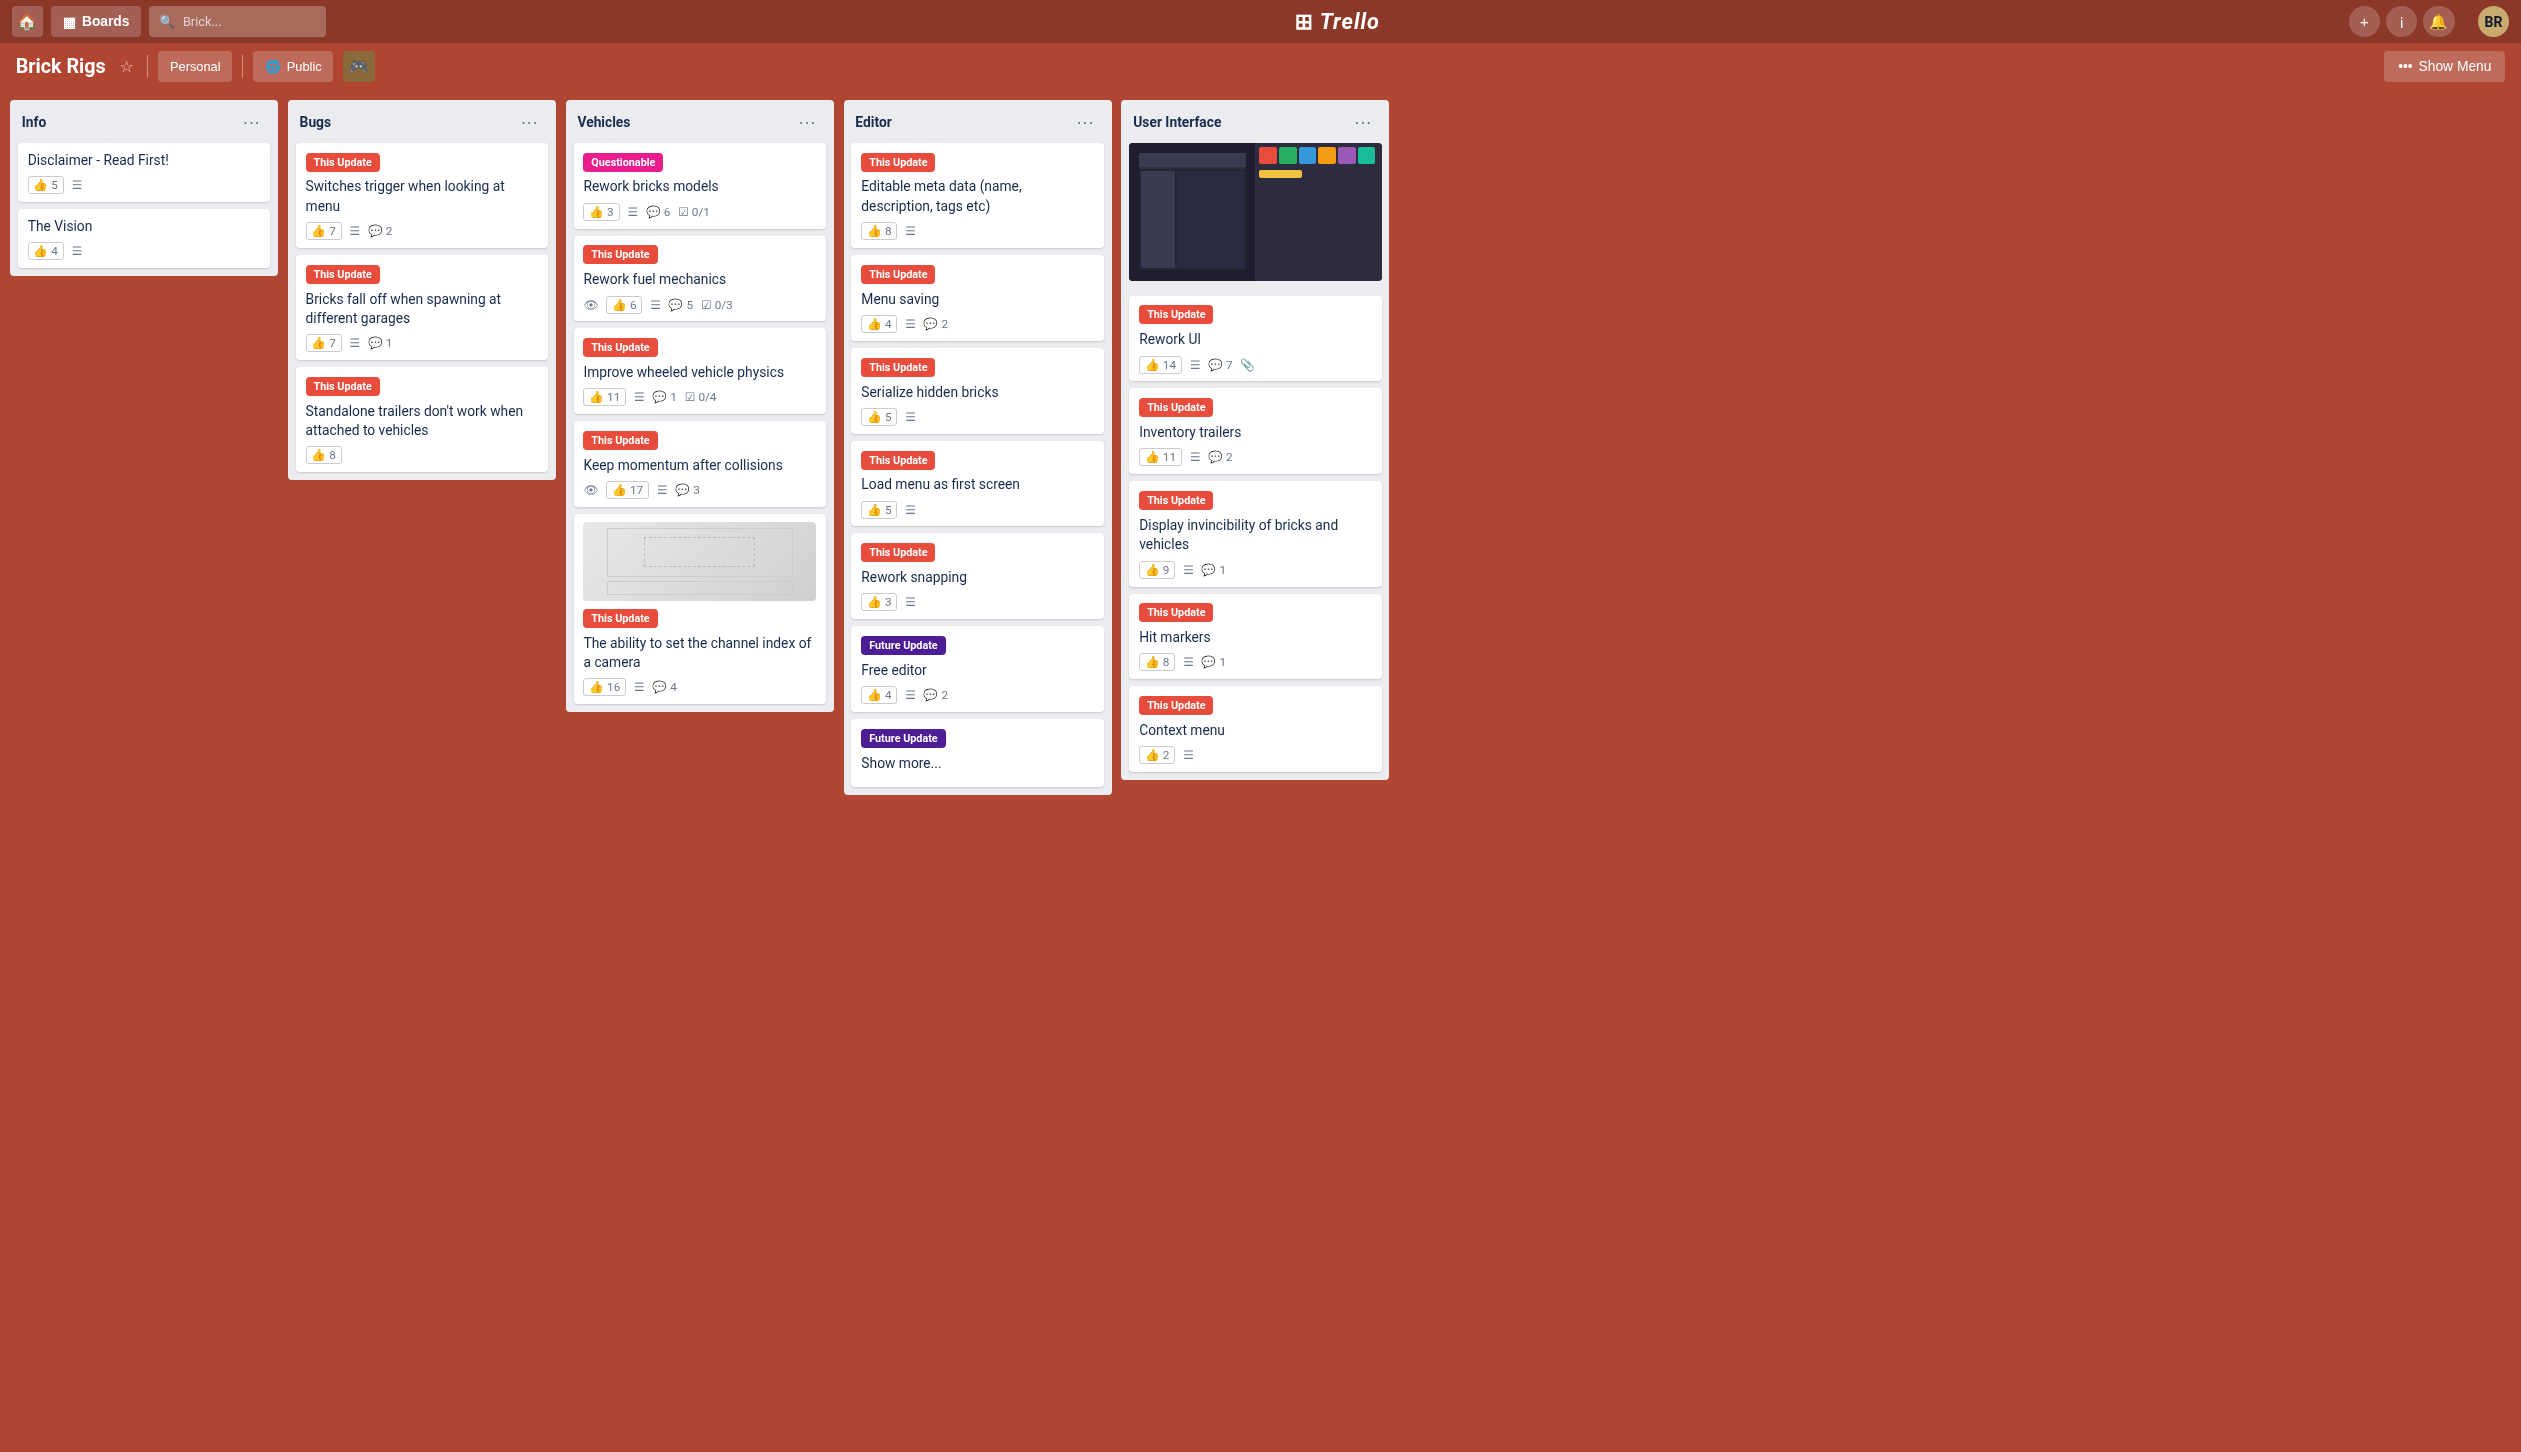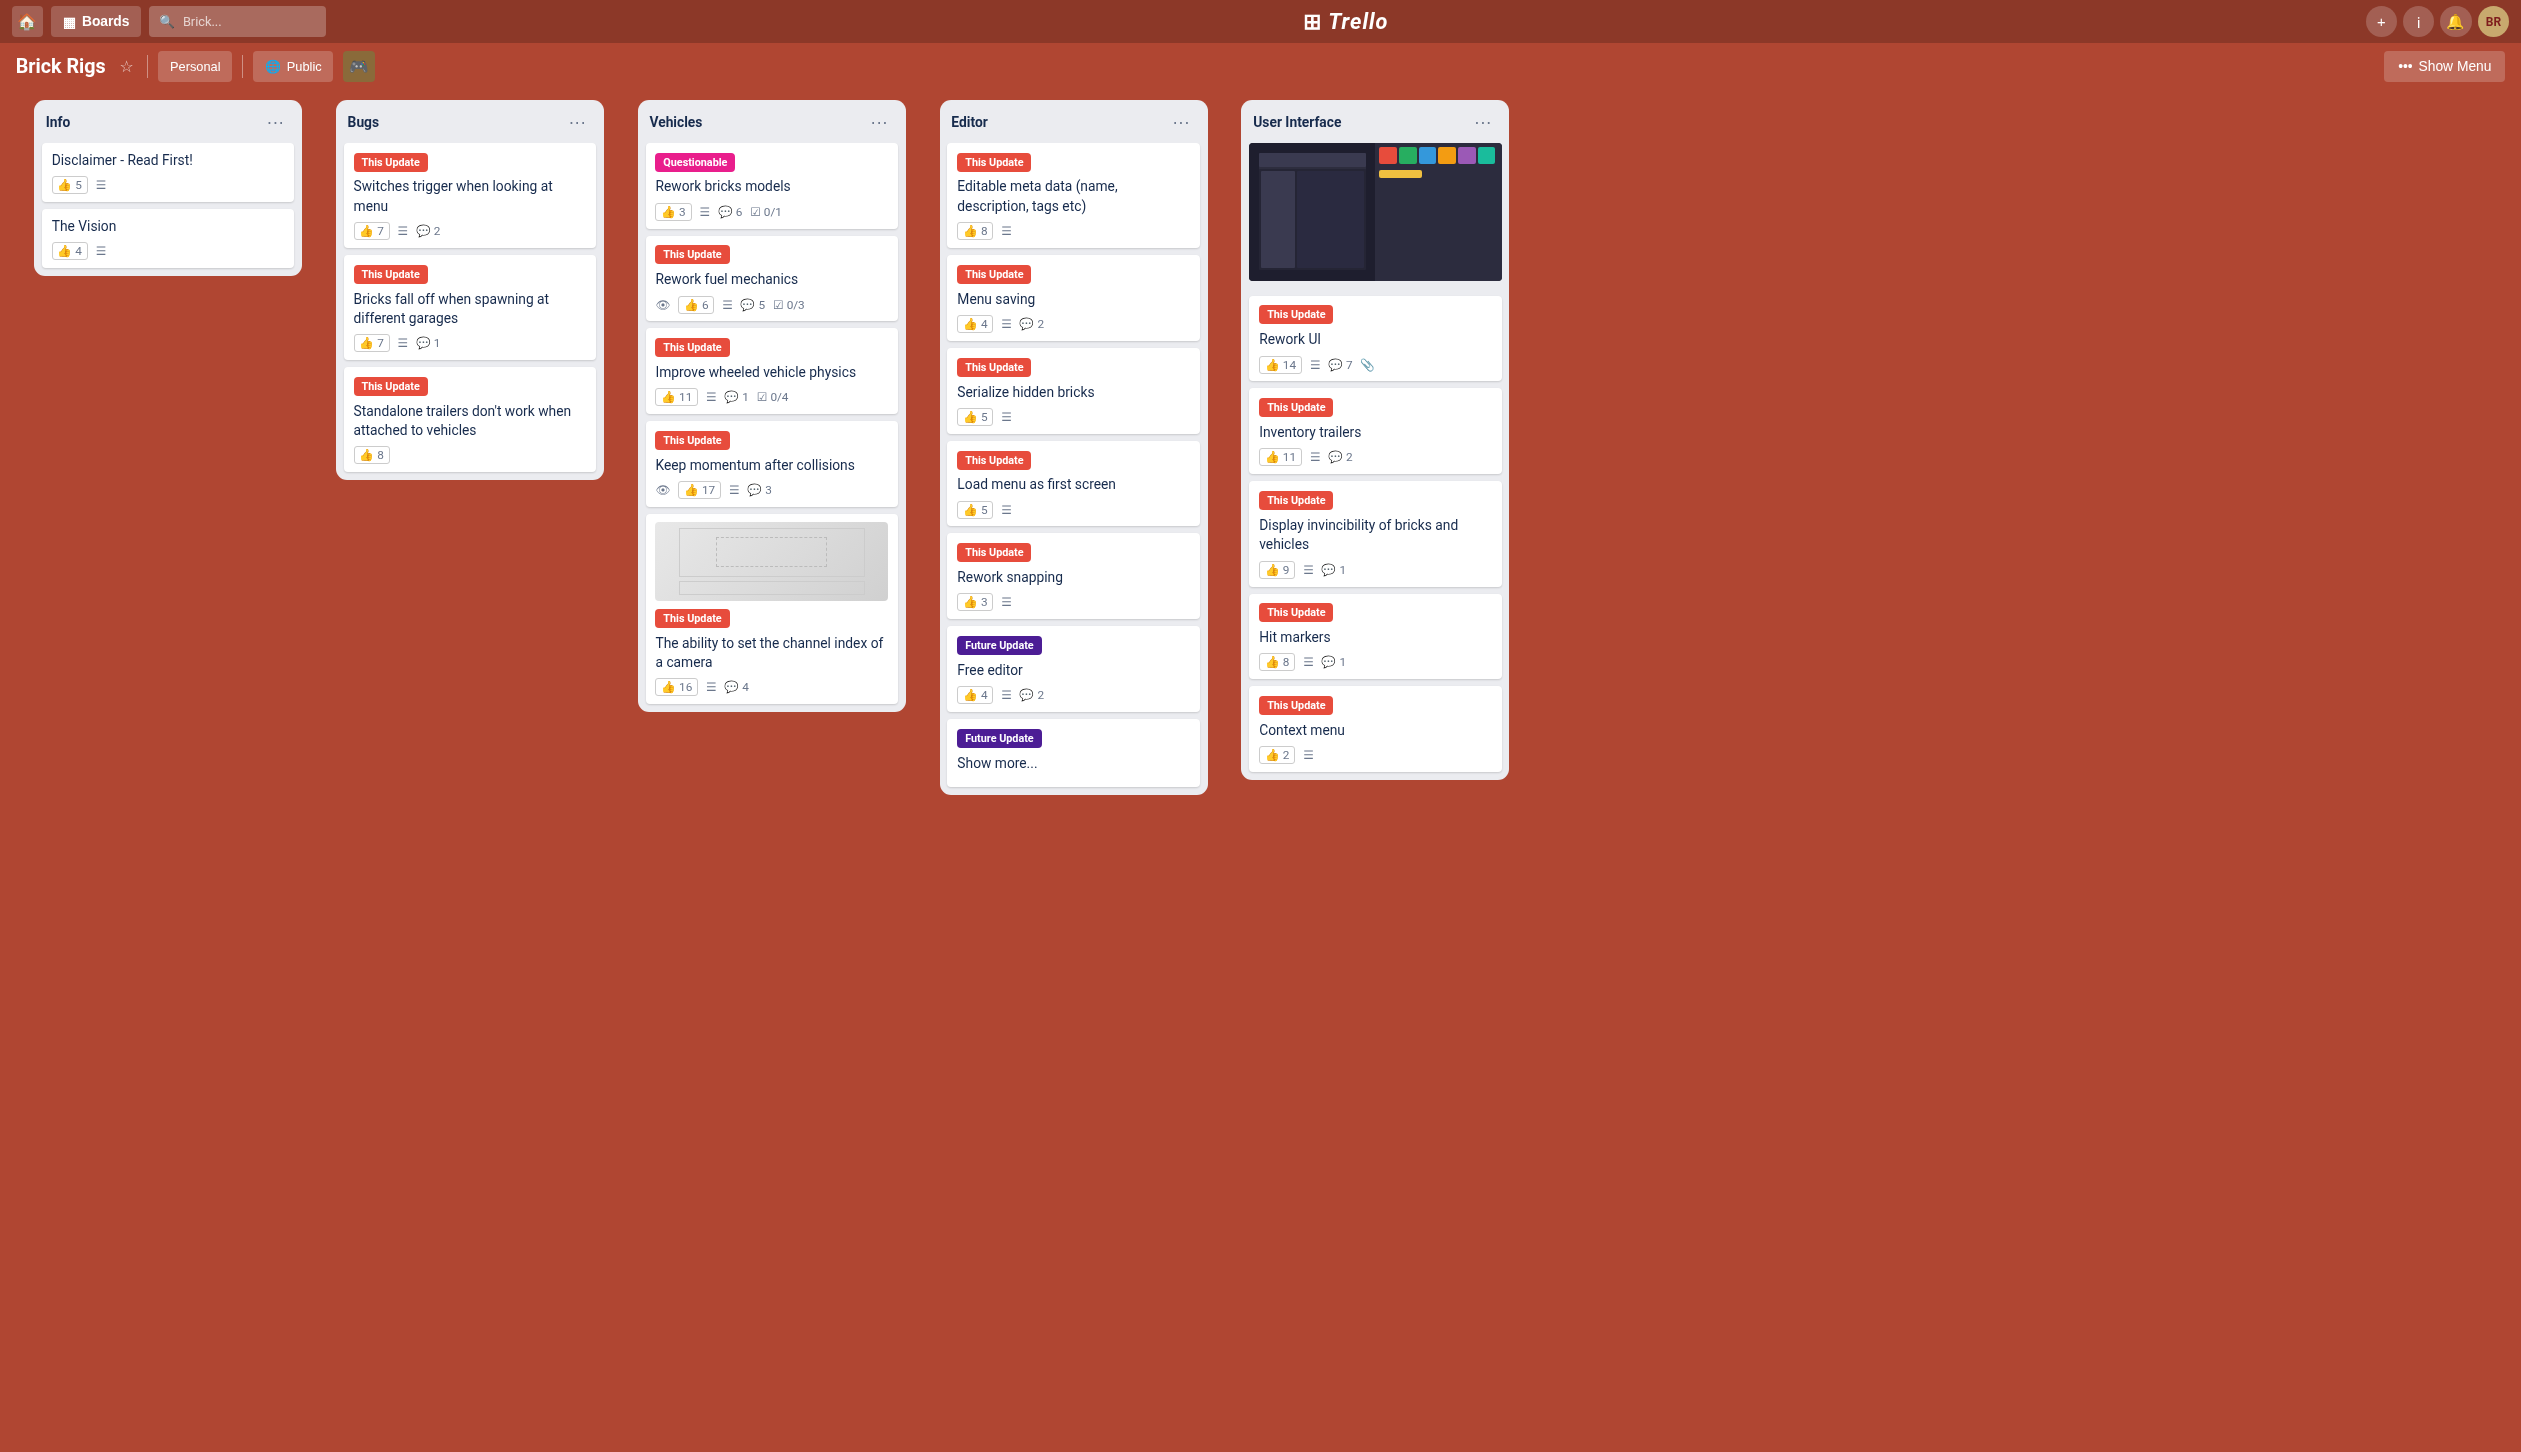--- a/index.html
+++ b/index.html
@@ -79,23 +79,24 @@
       color: white;
       font-size: 14.8px;
     }
     .nav-avatar {
       width: 31.5px; height: 31.5px;
       border-radius: 50%;
       background: #c8a96e;
       cursor: pointer;
       overflow: hidden;
       display: flex; align-items: center; justify-content: center;
-      color: #7f1d1d;
-      font-size: 12px;
+      color: #0f172a;
+      font-size: 14px;
       font-weight: 700;
+      margin-left: 17px;
     }
 
     
     .board-header {
       height: 47px;
       display: flex;
       align-items: center;
       padding: 0 15.8px;
       gap: 9.9px;
     }
@@ -167,27 +168,26 @@
       display: flex;
       gap: 9.9px;
       overflow-x: auto;
       height: calc(100vh - 91px);
       align-items: flex-start;
     }
 
     
     .column {
       background: #ebecf0;
-      border-radius: 11px;
+      border-radius: 4px;
       width: 268px;
       min-width: 268px;
       max-height: calc(100vh - 108px);
       display: flex;
       flex-direction: column;
-      margin-left: 24px;
     }
     .column-header {
       padding: 9.9px 11.8px 7.9px 11.8px;
       display: flex;
       align-items: center;
       justify-content: space-between;
     }
     .column-title {
       font-weight: 700;
       font-size: 13.8px;

